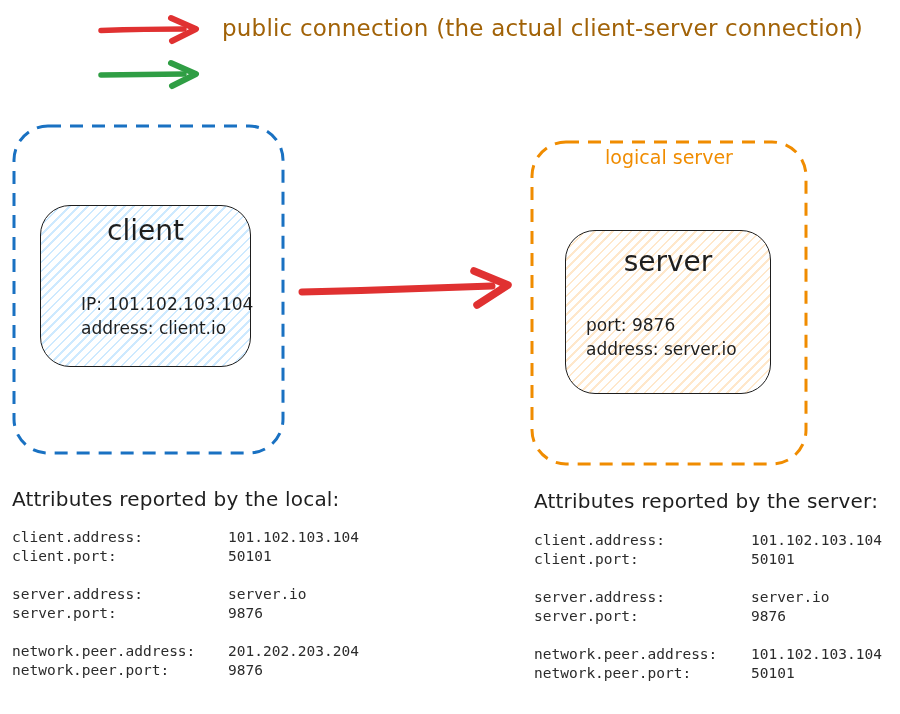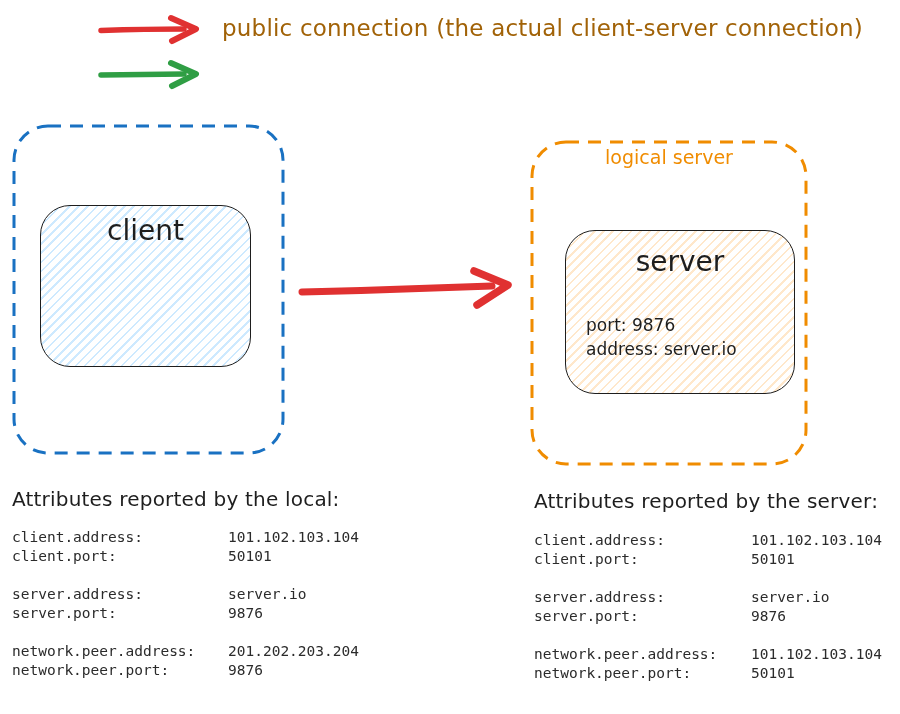--- a/index.html
+++ b/index.html
@@ -51,21 +51,21 @@
     border-radius: 30px;
   }
   #client-node {
     left: 28px; top: 81px; width: 211px; height: 162px;
     background: repeating-linear-gradient(135deg,
       rgba(165,216,255,0.55) 0px, rgba(165,216,255,0.55) 1.8px,
       rgba(255,255,255,0) 1.8px, rgba(255,255,255,0) 6.5px);
     padding-left: 32px;
   }
   #server-node {
-    left: 35px; top: 90px; width: 230px; height: 164px;
+    left: 35px; top: 90px; width: 206px; height: 164px;
     background: repeating-linear-gradient(135deg,
       rgba(255,216,168,0.6) 0px, rgba(255,216,168,0.6) 1.8px,
       rgba(255,255,255,0) 1.8px, rgba(255,255,255,0) 6.5px);
     text-decoration: underline;
   }
   .node-title {
     position: absolute;
     left: 0; right: 0;
     text-align: center;
     font-size: 28px;
@@ -128,20 +128,24 @@
     <path d="M75 5 L 100 16 L 76 28" fill="none" stroke-width="6" stroke-linecap="round" stroke-linejoin="round" stroke="#2f9e44"></path>
   </svg>
 
   <div id="logical-client-box" class="logical-box">
     <svg class="dashed-frame" width="273" height="331" viewBox="0 0 273 331">
       <rect x="2" y="2" width="269" height="327" rx="34" ry="34" fill="none" stroke-width="3" stroke-dasharray="13 9" stroke="#1971c2"></rect>
     </svg>
 
     <div id="client-node" class="node">
       <div class="node-title">client</div>
+      <div class="node-body">
+        <div>IP: 101.102.103.104</div>
+        <div>address: client.io</div>
+      </div>
     </div>
   </div>
 
   <svg id="main-arrow" width="228" height="48" viewBox="0 0 228 48">
     <path d="M6 28 C 70 26.5, 140 24, 196 22" fill="none" stroke-width="7" stroke-linecap="round" stroke="#e03131"></path>
     <path d="M178 7 L 212 21 L 181 41" fill="none" stroke-width="7.5" stroke-linecap="round" stroke-linejoin="round" stroke="#e03131"></path>
   </svg>
 
   <div id="logical-server-box" class="logical-box">
     <svg class="dashed-frame" width="278" height="326" viewBox="0 0 278 326">

